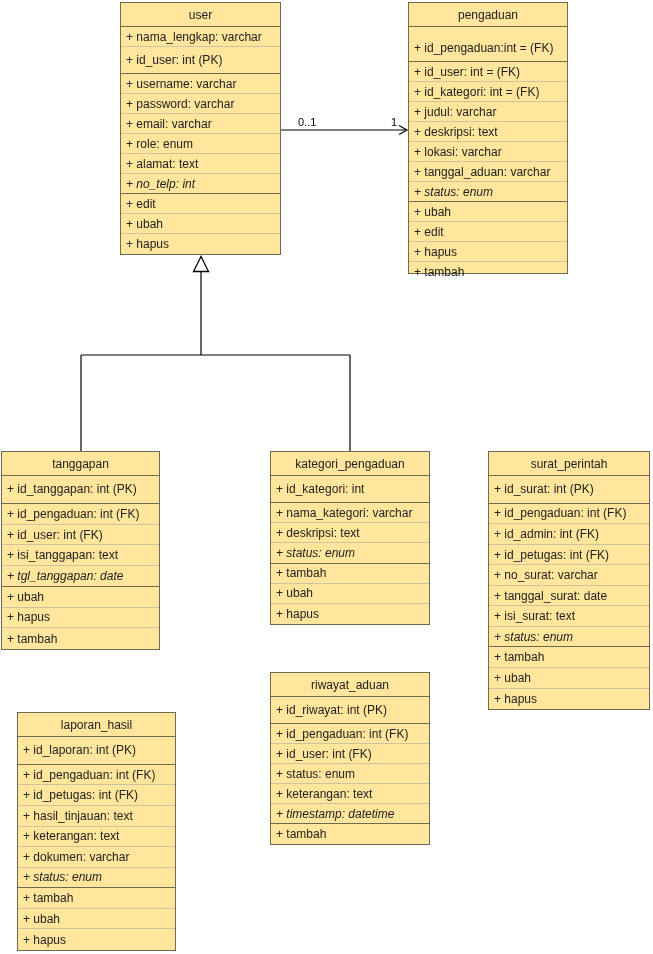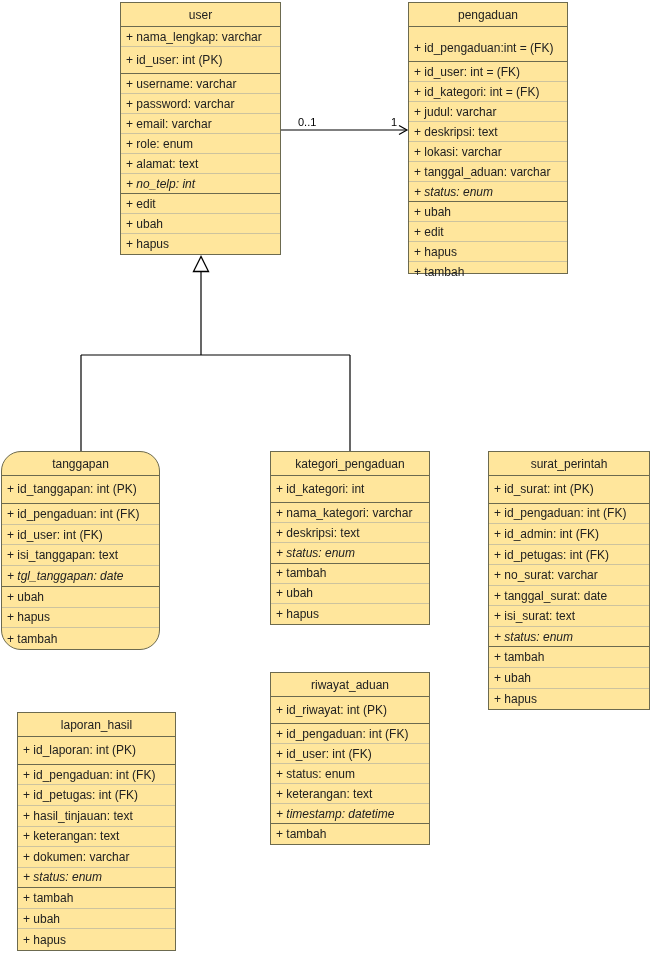--- a/index.html
+++ b/index.html
@@ -125,21 +125,21 @@
         <div class="row attr">+ lokasi: varchar</div>
         <div class="row attr">+ tanggal_aduan: varchar</div>
         <div class="row attr last-attr">+ status: enum</div>
         <div class="row method">+ ubah</div>
         <div class="row method">+ edit</div>
         <div class="row method">+ hapus</div>
         <div class="row method">+ tambah</div>
       </div>
   </div>
 
-  <div class="uml-box" style="left:1px;top:451px;width:159px;height:199px;border-radius:20px;">
+  <div class="uml-box" style="left:1px;top:451px;width:159px;height:199px;">
     <div class="uml-title">tanggapan</div>
     <div class="uml-rows">
         <div class="row attr first-attr">+ id_tanggapan: int (PK)</div>
         <div class="row attr">+ id_pengaduan: int (FK)</div>
         <div class="row attr">+ id_user: int (FK)</div>
         <div class="row attr">+ isi_tanggapan: text</div>
         <div class="row attr last-attr">+ tgl_tanggapan: date</div>
         <div class="row method">+ ubah</div>
         <div class="row method">+ hapus</div>
         <div class="row method">+ tambah</div>

